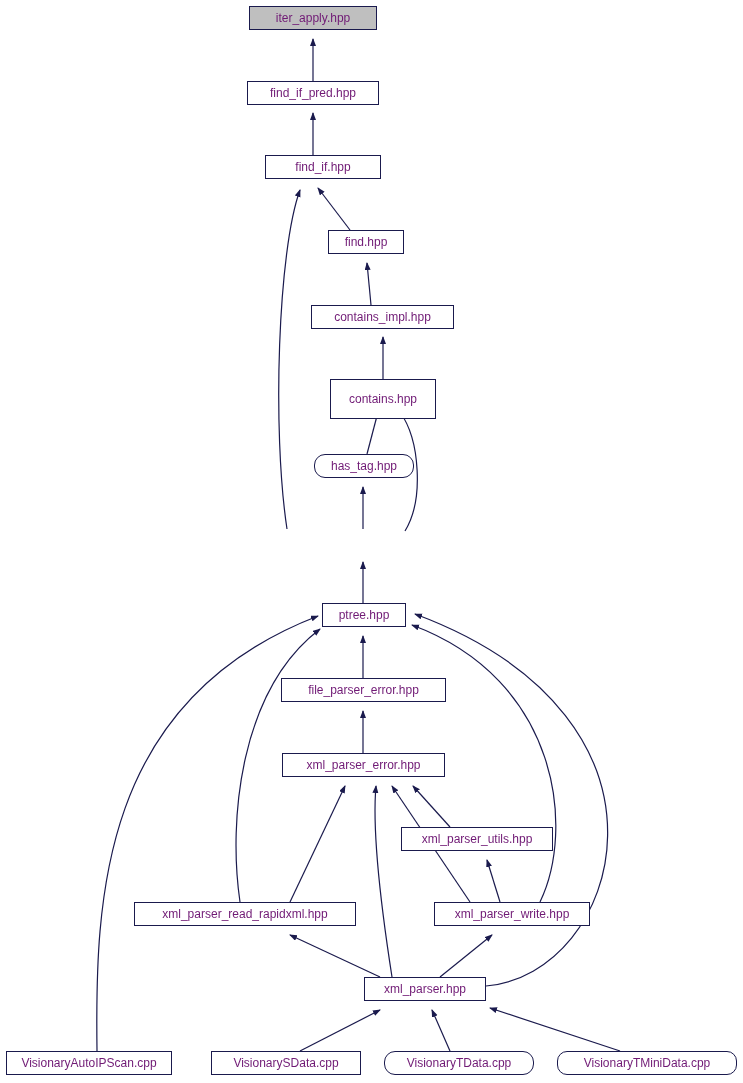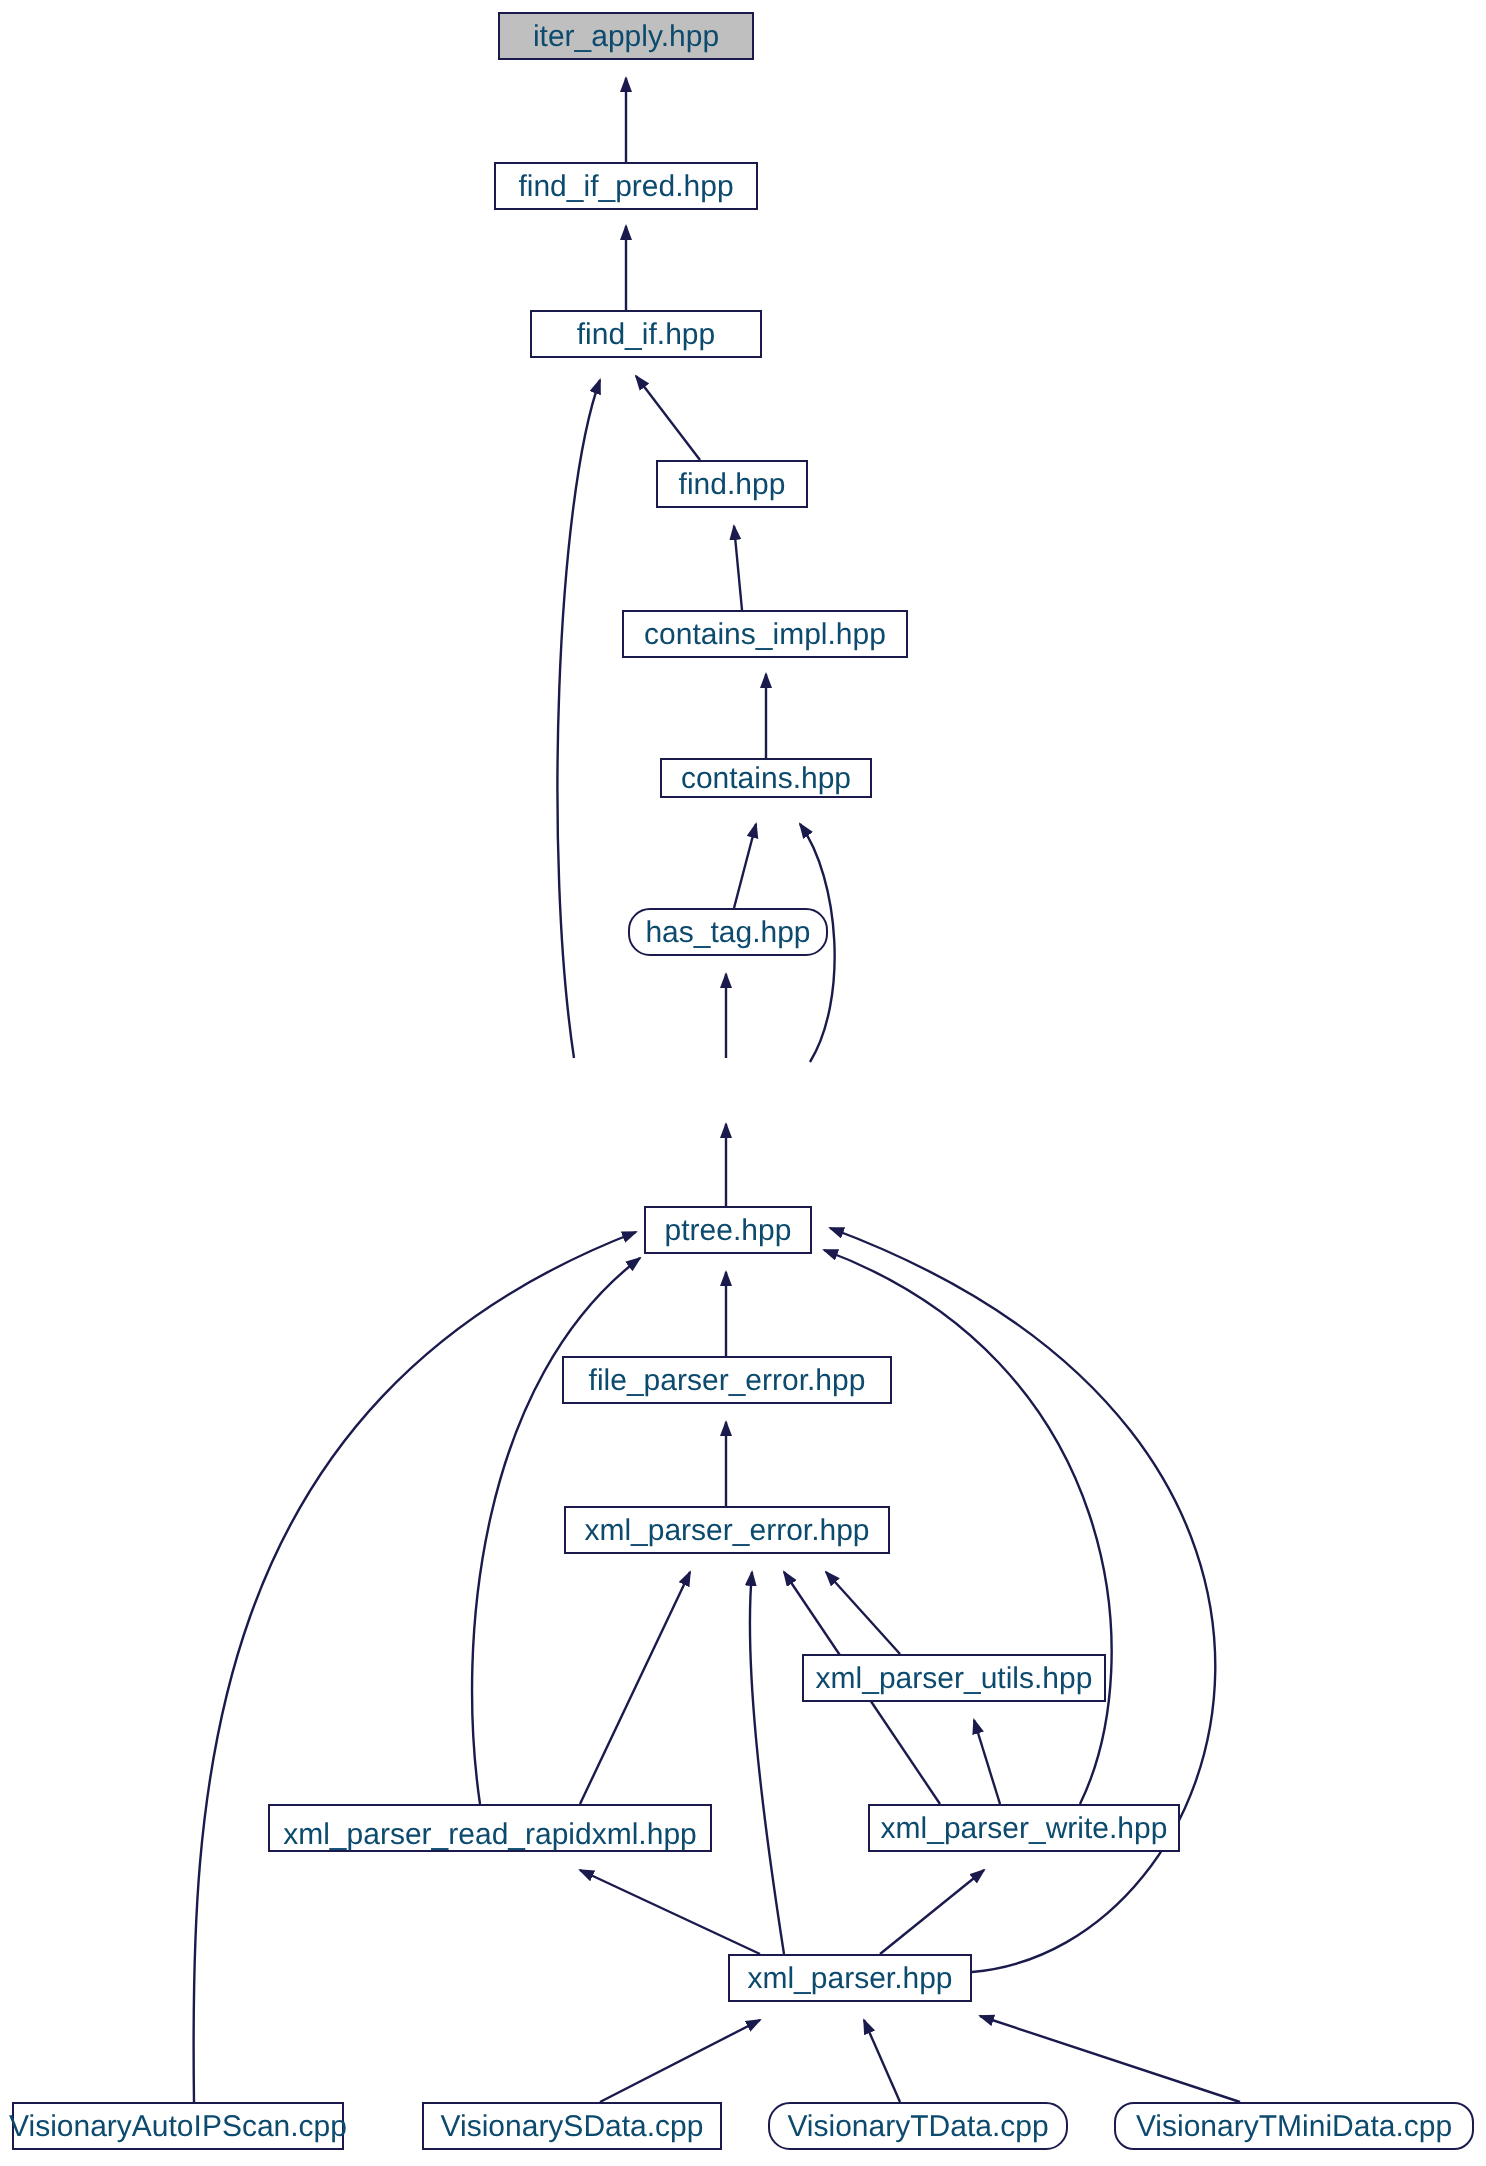--- a/index.html
+++ b/index.html
@@ -21,22 +21,22 @@
     top: 0;
     width: 743px;
     height: 1083px;
     pointer-events: none;
   }
   .node {
     position: absolute;
     box-sizing: border-box;
     border: 1px solid #1a1a4d;
     background: #ffffff;
-    color: #0c4a6e;
-    font-size: 15px;
+    color: #701a75;
+    font-size: 12px;
     line-height: 1;
     display: flex;
     align-items: center;
     justify-content: center;
     white-space: nowrap;
     text-align: center;
   }
   .node.highlight {
     background: #bfbfbf;
   }
@@ -116,39 +116,39 @@
     </div>
   <div class="node" style="left:265px; top:155px; width:116px; height:24px;">
       <span>find_if.hpp</span>
     </div>
   <div class="node" style="left:328px; top:230px; width:76px; height:24px;">
       <span>find.hpp</span>
     </div>
   <div class="node" style="left:311px; top:305px; width:143px; height:24px;">
       <span>contains_impl.hpp</span>
     </div>
-  <div class="node" style="left:330px; top:379px; width:106px; height:20px;">
+  <div class="node" style="left:330px; top:379px; width:106px; height:40px;">
       <span>contains.hpp</span>
     </div>
   <div class="node" style="left:314px; top:454px; width:100px; height:24px;border-radius:11px;">
       <span>has_tag.hpp</span>
     </div>
   <div class="node" style="left:322px; top:603px; width:84px; height:24px;">
       <span>ptree.hpp</span>
     </div>
   <div class="node" style="left:281px; top:678px; width:165px; height:24px;">
       <span>file_parser_error.hpp</span>
     </div>
   <div class="node" style="left:282px; top:753px; width:163px; height:24px;">
       <span>xml_parser_error.hpp</span>
     </div>
   <div class="node" style="left:401px; top:827px; width:152px; height:24px;">
       <span>xml_parser_utils.hpp</span>
     </div>
-  <div class="node" style="left:134px; top:902px; width:222px; height:24px;align-items:flex-end;">
+  <div class="node" style="left:134px; top:902px; width:222px; height:24px;">
       <span>xml_parser_read_rapidxml.hpp</span>
     </div>
   <div class="node" style="left:434px; top:902px; width:156px; height:24px;">
       <span>xml_parser_write.hpp</span>
     </div>
   <div class="node" style="left:364px; top:977px; width:122px; height:24px;">
       <span>xml_parser.hpp</span>
     </div>
   <div class="node" style="left:6px; top:1051px; width:166px; height:24px;">
       <span>VisionaryAutoIPScan.cpp</span>

